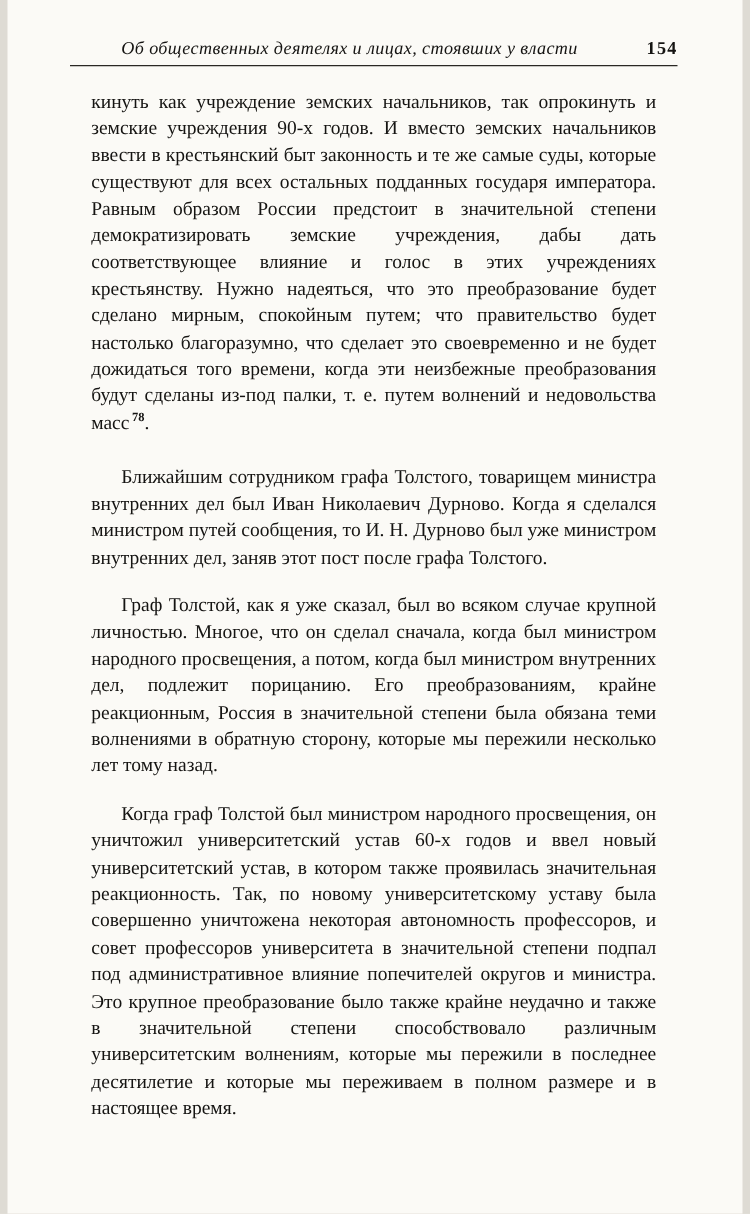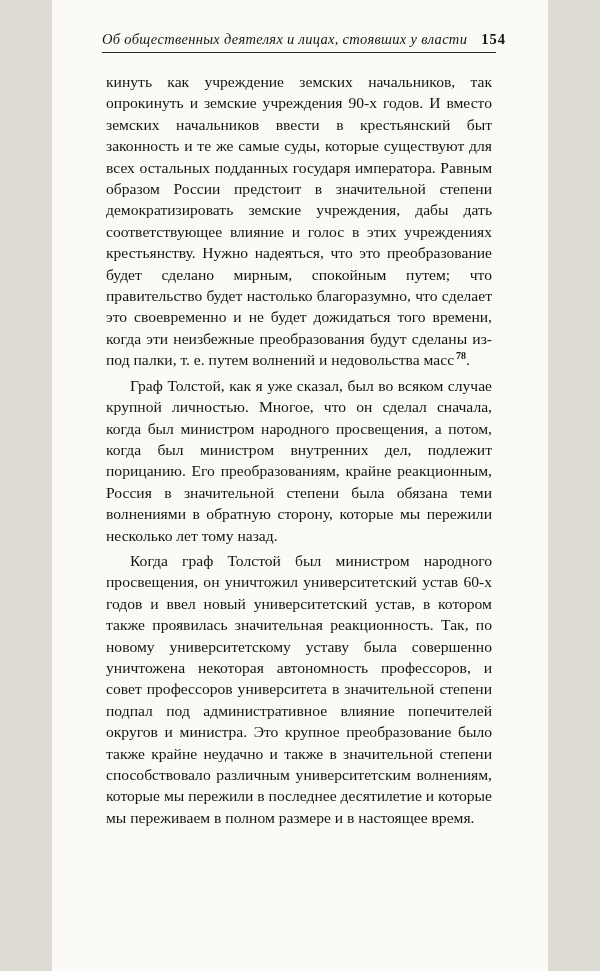--- a/index.html
+++ b/index.html
@@ -2,21 +2,21 @@
 <html><head>
 <meta charset="utf-8">
 <style>
   html, body {
     margin: 0;
     padding: 0;
     background: #dedbd4;
   }
   .page {
     position: relative;
-    width: 496px;
+    width: 588px;
     height: 971px;
     margin: 0 auto;
     background: #fbfaf6;
     box-sizing: border-box;
     padding: 30px 52px 40px 50px;
     font-family: "Liberation Serif", "DejaVu Serif", serif;
     color: #151412;
     overflow: hidden;
   }
   .header {
@@ -43,21 +43,21 @@
     border: none;
     border-top: 1.6px solid #2a2824;
     margin: 0 0 18px 0;
   }
   .body-text {
     font-size: 15.6px;
     line-height: 21.4px;
     text-align: justify;
   }
   .body-text p {
-    margin: 4px;
+    margin: 17px;
     text-indent: 24px;
   }
   .body-text p.no-indent {
     text-indent: 0;
   }
   .body-text p.gap-before {
     margin-top: 22px;
   }
   sup.footnote {
     font-size: 10px;
@@ -76,20 +76,21 @@
     <span class="running-title">Об общественных деятелях и лицах, стоявших у власти</span>
     <span class="page-number">154</span>
   </div>
 
   <hr class="header-rule">
 
   <div class="body-text">
 
     <p class="no-indent"><span>кинуть как учреждение земских начальников, так опрокинуть и земские учреждения 90-х годов. И вместо земских начальников ввести в крестьянский быт законность и те же самые суды, которые существуют для всех остальных подданных государя императора. Равным образом России предстоит в значительной степени демократизировать земские учреждения, дабы дать соответствующее влияние и голос в этих учреждениях крестьянству. Нужно надеяться, что это преобразование будет сделано мирным, спокойным путем; что правительство будет настолько благоразумно, что сделает это своевременно и не будет дожидаться того времени, когда эти неизбежные преобразования будут сделаны из-под палки, т. е. путем волнений и недовольства масс</span><sup class="footnote">78</sup><span>.</span></p>
 
+    <p class="gap-before">Ближайшим сотрудником графа Толстого, товарищем министра внутренних дел был Иван Николаевич Дурново. Когда я сделался министром путей сообщения, то И. Н. Дурново был уже министром внутренних дел, заняв этот пост после графа Толстого.</p>
 
     <p>Граф Толстой, как я уже сказал, был во всяком случае крупной личностью. Многое, что он сделал сначала, когда был министром народного просвещения, а потом, когда был министром внутренних дел, подлежит порицанию. Его преобразованиям, крайне реакционным, Россия в значительной степени была обязана теми волнениями в обратную сторону, которые мы пережили несколько лет тому назад.</p>
 
     <p>Когда граф Толстой был министром народного просвещения, он уничтожил университетский устав 60-х годов и ввел новый университетский устав, в котором также проявилась значительная реакционность. Так, по новому университетскому уставу была совершенно уничтожена некоторая автономность профессоров, и совет профессоров университета в значительной степени подпал под административное влияние попечителей округов и министра. Это крупное преобразование было также крайне неудачно и также в значительной степени способствовало различным университетским волнениям, которые мы пережили в последнее десятилетие и которые мы переживаем в полном размере и в настоящее время.</p>
 
   </div>
 
 </div>
 
 </body></html>

